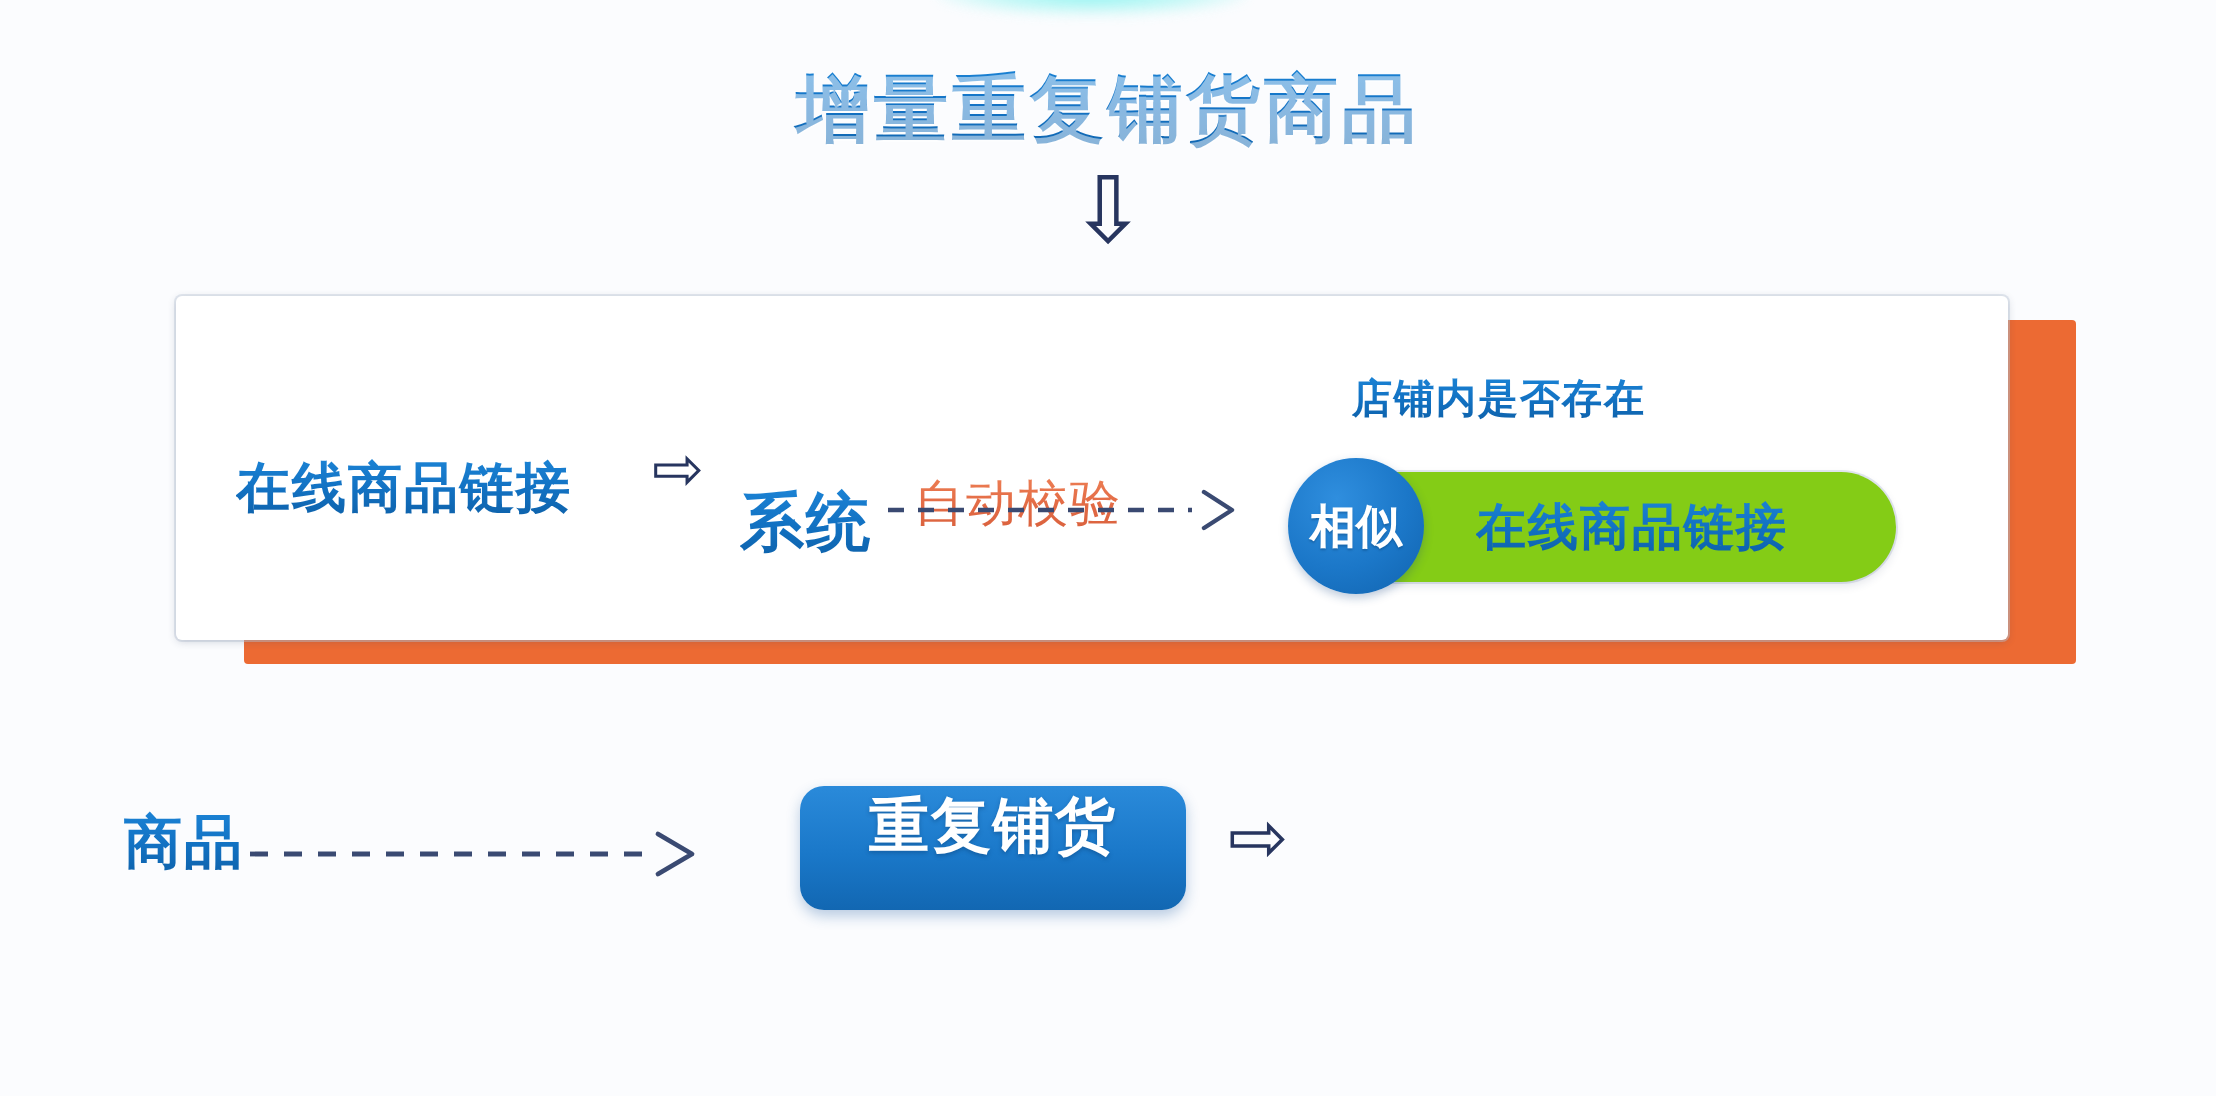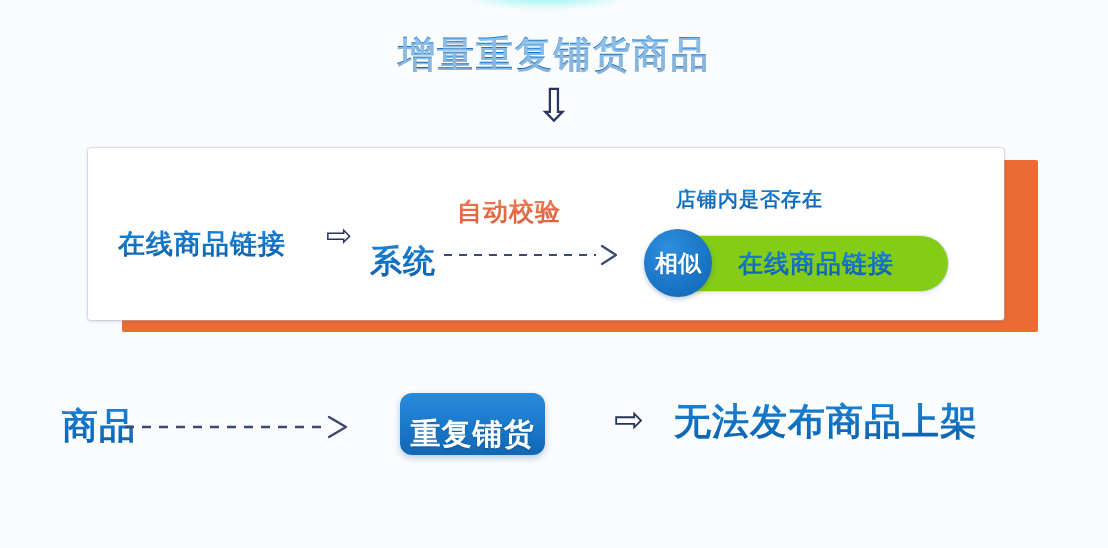--- a/index.html
+++ b/index.html
@@ -104,24 +104,25 @@
   .cn-blue {
     color: #1273c4;
     font-weight: bold;
     background: linear-gradient(180deg, #1d86d8 0%, #1272c3 50%, #0d5ea5 100%);
     -webkit-background-clip: text;
     background-clip: text;
     -webkit-text-fill-color: transparent;
   }
   .cn-orange {
     color: #e8764b;
-    font-weight: bold;
+    font-weight: normal;
     background: linear-gradient(180deg, #ef8256 0%, #e26a45 55%, #d8603c 100%);
     -webkit-background-clip: text;
     background-clip: text;
+    margin-top: 40px;
     -webkit-text-fill-color: transparent;
   }
 
   .lbl-new-product {
     position: absolute;
     left: 30px;
     top: 78px;
     font-size: 27px;
     letter-spacing: 1px;
   }
@@ -210,42 +211,42 @@
     font-weight: bold;
     letter-spacing: 0px;
     text-shadow: 0 1px 1px rgba(10,60,110,.35);
   }
 
   
   .lbl-product {
     position: absolute;
     left: 62px;
     top: 402px;
-    font-size: 36px;
+    font-size: 29px;
     letter-spacing: 1px;
   }
   .lbl-identified {
     position: absolute;
     left: 192px;
     top: 368px;
     font-size: 26px;
     letter-spacing: 1px;
   }
 
   .btn-duplicate {
     position: absolute;
     left: 400px;
     top: 393px;
-    width: 145px;
+    width: 193px;
     height: 62px;
     background: linear-gradient(180deg, #2a8ada 0%, #1a78c9 55%, #1267b2 100%);
     border-radius: 12px;
     box-shadow: 0 3px 7px rgba(25,90,160,.30);
     display: flex;
-    align-items: flex-end;
+    align-items: flex-start;
     justify-content: center;
     border: none;
     padding: 0;
     cursor: pointer;
   }
   .btn-duplicate-text {
     color: #ffffff;
     font-size: 30px;
     font-weight: bold;
     letter-spacing: 1px;
@@ -321,15 +322,14 @@
     <line x1="0" y1="12" x2="198" y2="12" stroke="#3a4a72" stroke-width="2.4" stroke-dasharray="9 8" stroke-linecap="butt"></line>
     <polyline points="204,2 221,12 204,22" fill="none" stroke="#3a4a72" stroke-width="2.4" stroke-linecap="round" stroke-linejoin="round"></polyline>
   </svg>
 
   <button class="btn-duplicate">
     <span class="btn-duplicate-text">重复铺货</span>
   </button>
 
   <div class="arrow-hollow-2">⇨</div>
 
-  <div class="lbl-cannot-publish cn-blue">无法发布商品上架</div>
 
 </div>
 
 </body></html>

